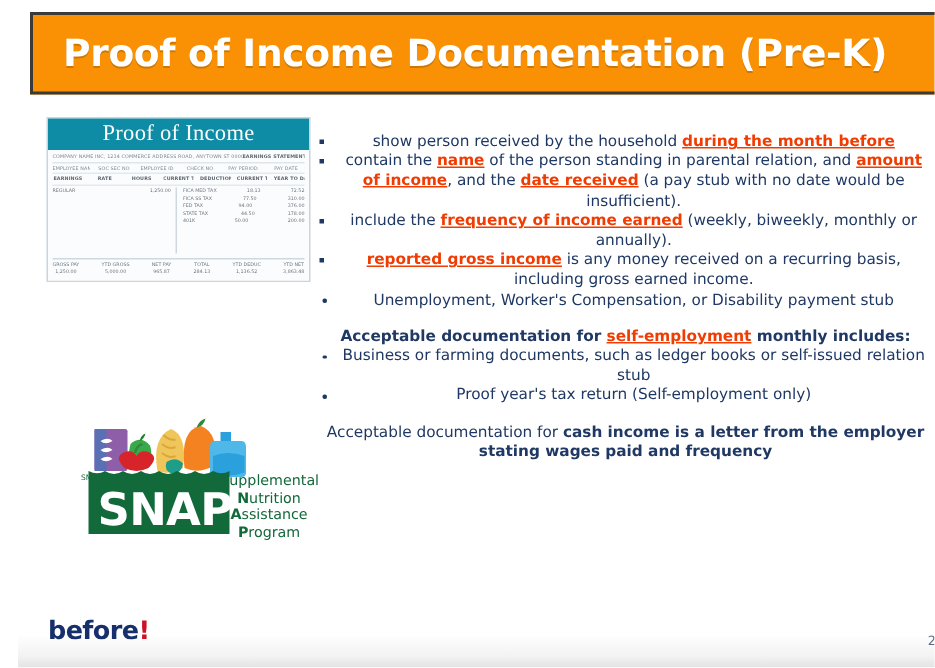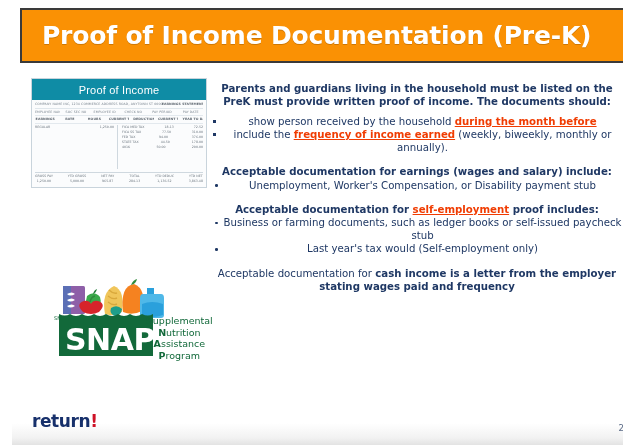--- a/index.html
+++ b/index.html
@@ -66,22 +66,22 @@
   }
   .paystub-header {
     background: #0F8CA5;
     height: 21px;
     display: flex;
     align-items: center;
     justify-content: center;
   }
   .paystub-header-text {
     color: #ffffff;
-    font-size: 11px;
-    font-family: Liberation Sans, sans-serif;
+    font-size: 15px;
+    font-family: Liberation Serif, serif;
     letter-spacing: 0.2px;
   }
   .paystub-body {
     padding: 2px 3px 3px 3px;
     background: #fbfcfd;
   }
   .stub-toprow {
     display: flex;
     justify-content: space-between;
     align-items: baseline;
@@ -374,47 +374,51 @@
           <div class="snap-word"><b>N</b>utrition</div>
           <div class="snap-word"><b>A</b>ssistance</div>
           <div class="snap-word"><b>P</b>rogram</div>
         </div>
       </div>
     </div>
   </div>
 
   <div class="body-col">
 
-    <p class="para-bold">Parents and guardians living in the household must be listed on the PreK must provide written proof of income. The documents should:</p>
 
     <ul class="sq">
       <li>
         <span class="plain">show person received by the household </span><span class="hl">during the month before</span>
       </li>
       <li>
+        <span>contain the </span><span class="hl">name</span><span> of the person standing in parental relation, and </span><span class="hl">amount of income</span><span>, and the </span><span class="hl">date received</span><span> (a pay stub with no date would be insufficient).</span>
+      </li>
+      <li>
         <span>include the </span><span class="hl">frequency of income earned</span><span> (weekly, biweekly, monthly or annually).</span>
       </li>
+      <li>
+        <span class="hl">reported gross income</span><span> is any money received on a recurring basis, including gross earned income.</span>
+      </li>
     </ul>
 
-    <div class="sec-head">Acceptable documentation for earnings (wages and salary) include:</div>
     <ul class="dot">
       <li>Unemployment, Worker's Compensation, or Disability payment stub</li>
     </ul>
 
     <div class="sec-head">
-      <span>Acceptable documentation for </span><span class="hl">self-employment</span><span> proof includes:</span>
+      <span>Acceptable documentation for </span><span class="hl">self-employment</span><span> monthly includes:</span>
     </div>
     <ul class="dot">
-      <li>Business or farming documents, such as ledger books or self-issued paycheck stub</li>
-      <li>Last year's tax would (Self-employment only)</li>
+      <li>Business or farming documents, such as ledger books or self-issued relation stub</li>
+      <li>Proof year's tax return (Self-employment only)</li>
     </ul>
 
     <div class="block-gap"></div>
     <div>
       <span>Acceptable documentation for </span><span style="font-weight:bold">cash income is a letter from the employer stating wages paid and frequency</span>
     </div>
   </div>
 
   <div class="footer-strip"></div>
-  <div class="commit-logo"><span>return</span><span class="bang">!</span></div>
+  <div class="commit-logo"><span>before</span><span class="bang">!</span></div>
   <div class="page-num">2</div>
 
 </div>
 
 </body></html>

